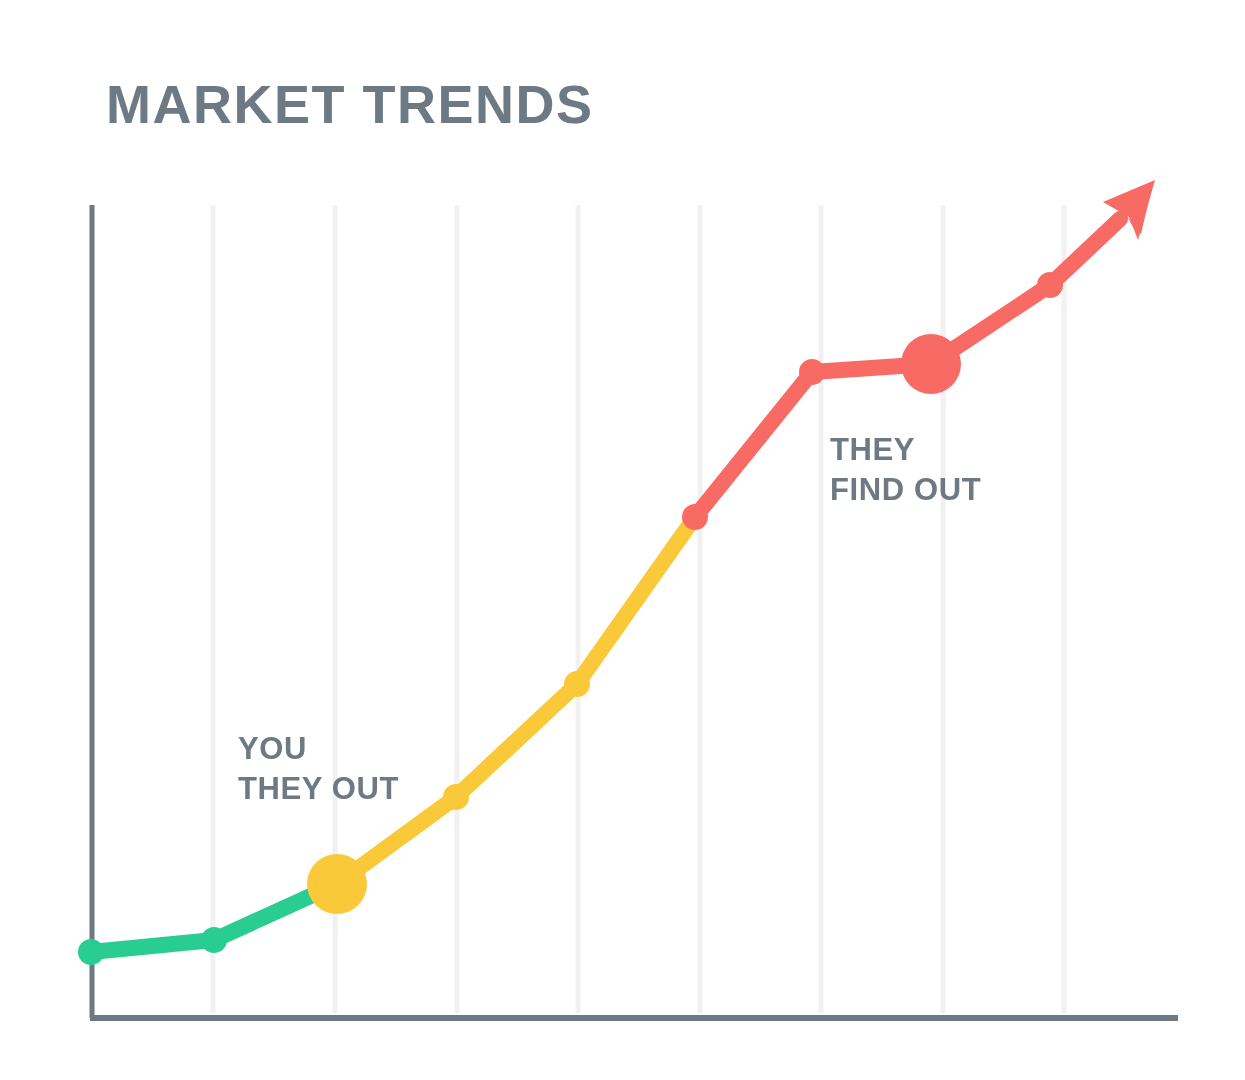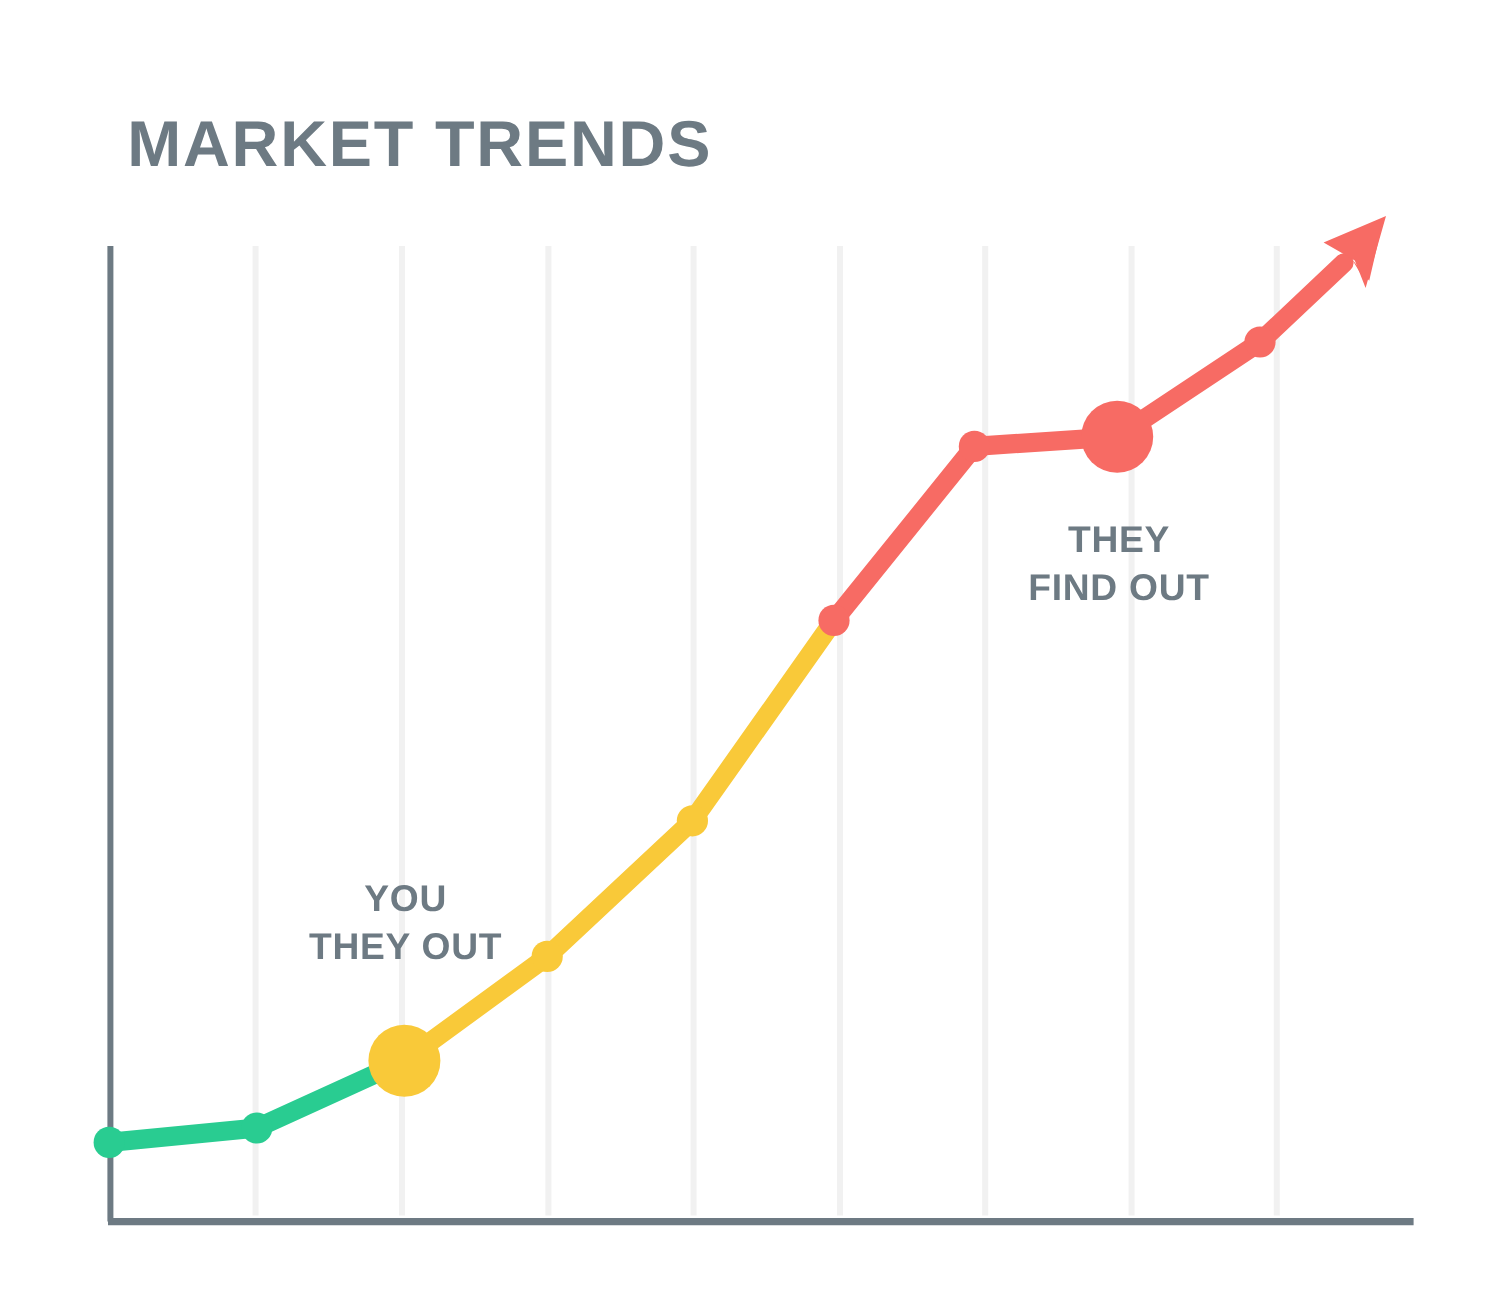--- a/index.html
+++ b/index.html
@@ -13,21 +13,21 @@
   #canvas {
     position: relative;
     width: 1245px;
     height: 1080px;
     background: #ffffff;
     overflow: hidden;
   }
   #chart-title {
     position: absolute;
     left: 106px;
-    top: 92px;
+    top: 76px;
     font-size: 54px;
     font-weight: bold;
     letter-spacing: 1.5px;
     color: #6d7a83;
     line-height: 1.05;
     white-space: nowrap;
     user-select: none;
   }
   #plot-svg {
     position: absolute;
@@ -36,21 +36,21 @@
     width: 1245px;
     height: 1080px;
   }
   .annotation {
     position: absolute;
     font-size: 31px;
     font-weight: bold;
     letter-spacing: 0.6px;
     color: #6d7a83;
     line-height: 1.28;
-    text-align: center;
+    text-align: left;
     white-space: pre;
     user-select: none;
   }
   #annotation-you {
     left: 238px;
     top: 729px;
     width: 200px;
   }
   #annotation-they {
     left: 830px;

